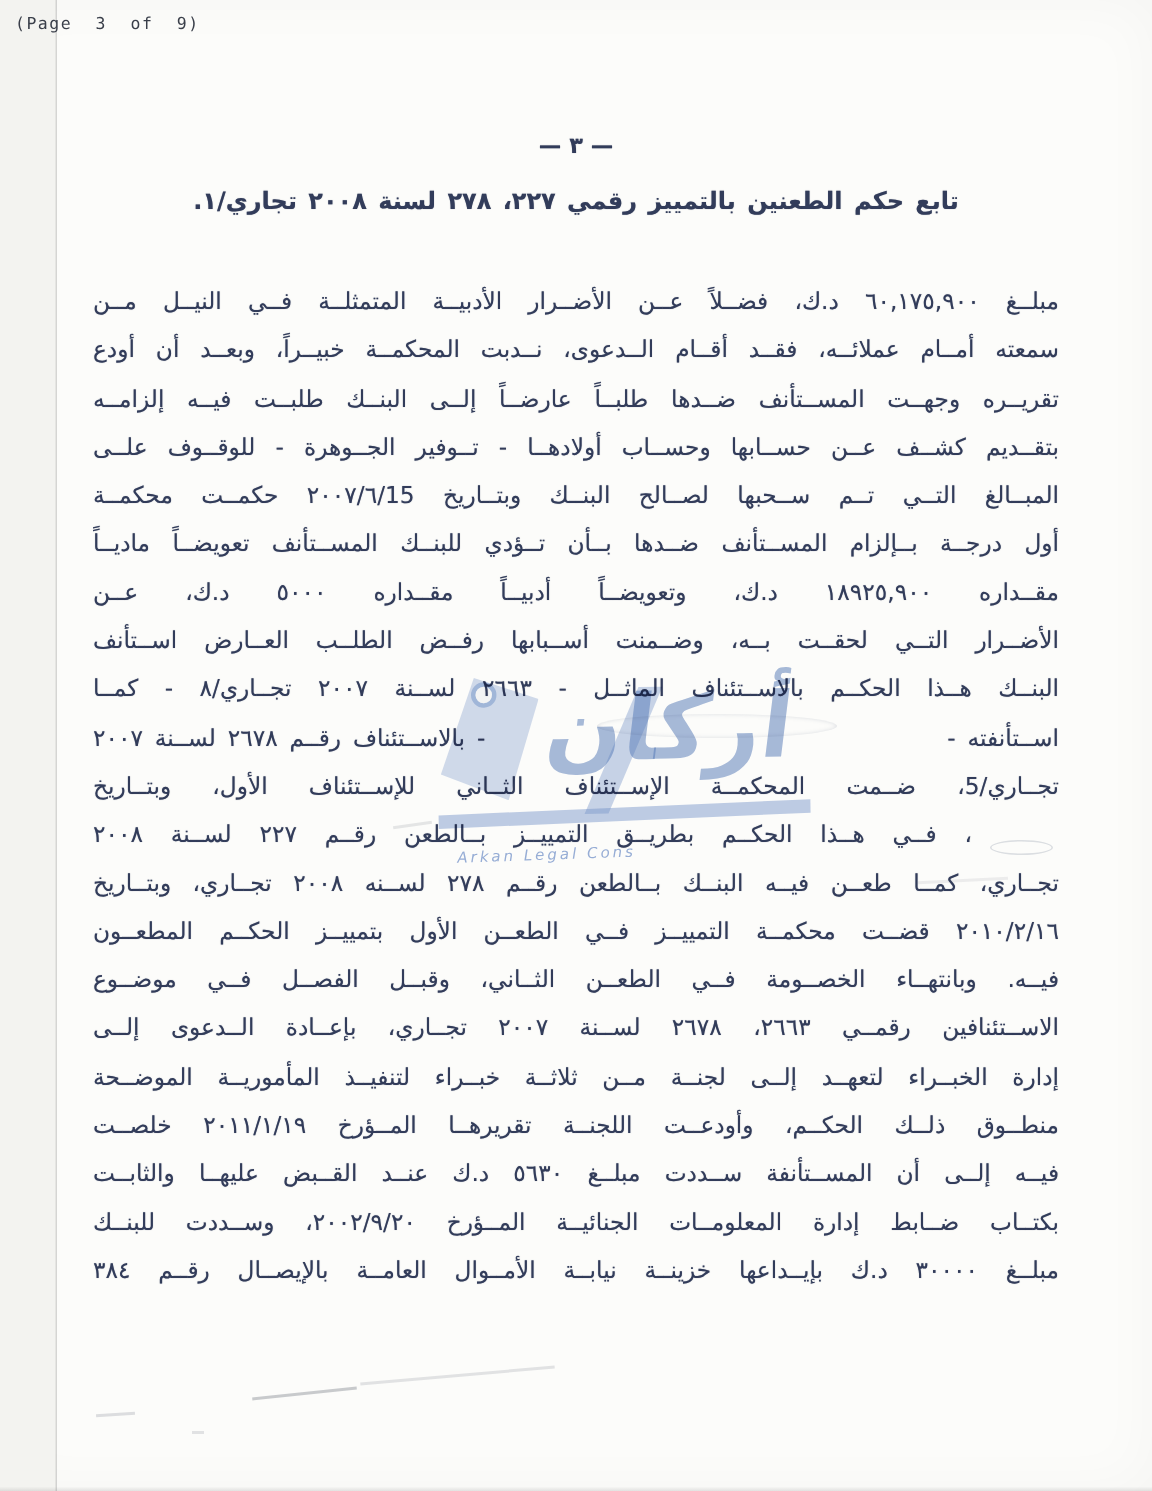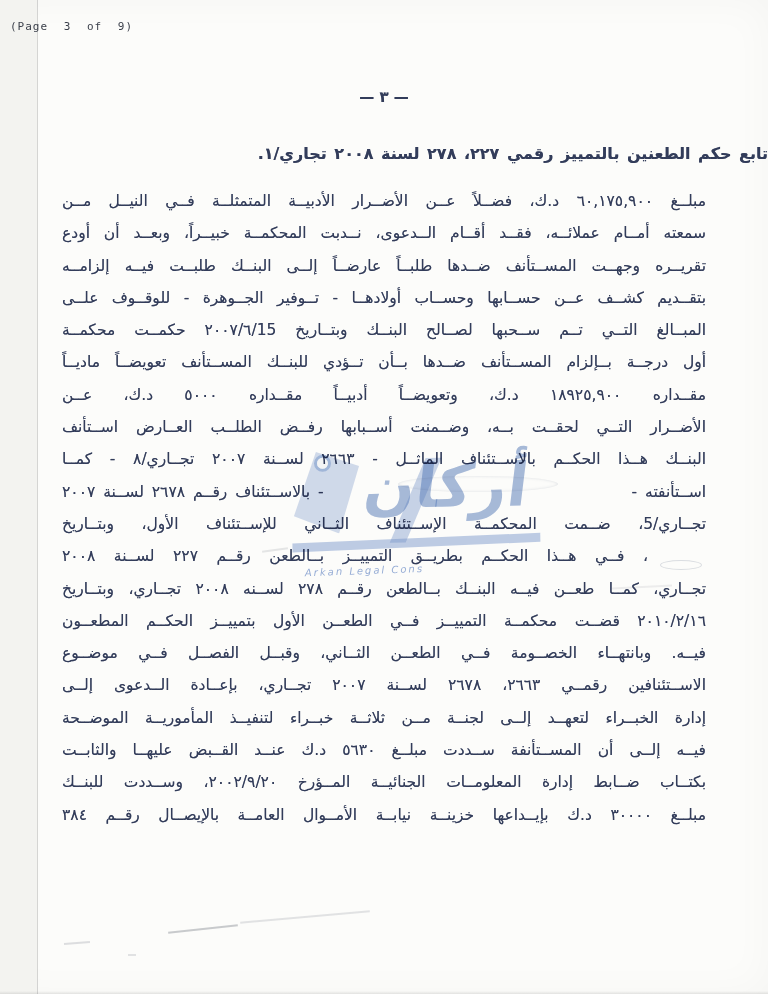--- a/index.html
+++ b/index.html
@@ -7,32 +7,32 @@
   .page{
     position:relative;width:768px;height:994px;margin:0 auto;
     background:#fcfcfa;overflow:hidden;
     box-shadow:inset 0 0 40px rgba(0,0,0,0.03);
   }
   .scan-strip{position:absolute;left:0;top:0;bottom:0;width:37px;background:#f3f3f0;}
   .scan-edge{position:absolute;left:37px;top:0;bottom:0;width:1px;background:rgba(110,110,110,0.28);}
   .scan-bottom{position:absolute;left:0;right:0;bottom:0;height:3px;background:linear-gradient(to top,rgba(120,120,120,.18),transparent);}
 
   .pagination{
-    position:absolute;left:10px;top:20px;
+    position:absolute;left:10px;top:9px;
     font-family:"DejaVu Sans Mono",monospace;font-size:11px;color:#3a3f4a;
     letter-spacing:1px;word-spacing:8px;text-align:center;
   }
   .ink{color:#323c5a;text-shadow:0 0 0.6px rgba(50,60,90,0.55);}
   .pagenum{
     position:absolute;top:88px;left:0;right:0;text-align:center;
     font-size:15px;font-weight:bold;direction:rtl;letter-spacing:2px;
   }
   .doc-title{
-    position:absolute;top:124px;left:0;right:0;
-    direction:rtl;font-size:16px;font-weight:bold;word-spacing:2px;margin-top:20px;
+    position:absolute;top:124px;left:0;right:0;text-align:center;
+    direction:rtl;font-size:16px;font-weight:bold;word-spacing:2px;
   }
   .body-text{
     position:absolute;top:185px;right:62px;left:62px;
     direction:rtl;font-size:15.5px;font-weight:normal;word-spacing:3px;
   }
   .line{
     height:32.3px;line-height:32.3px;overflow:hidden;
     text-align:justify;text-align-last:justify;white-space:nowrap;
   }
   .line.short{text-align-last:right;}
@@ -119,20 +119,21 @@
     </div>
     <div class="line">تجــاري/5، ضــمت المحكمــة الإســتئناف الثــاني للإســتئناف الأول، وبتــاريخ</div>
     <div class="line">
       <span class="gap-spacer"></span><span>، فــي هــذا الحكــم بطريــق التمييــز بــالطعن رقــم ٢٢٧ لســنة ٢٠٠٨</span>
     </div>
     <div class="line">تجــاري، كمــا طعــن فيــه البنــك بــالطعن رقــم ٢٧٨ لســنه ٢٠٠٨ تجــاري، وبتــاريخ</div>
     <div class="line">٢٠١٠/٢/١٦ قضــت محكمــة التمييــز فــي الطعــن الأول بتمييــز الحكــم المطعــون</div>
     <div class="line">فيــه. وبانتهــاء الخصــومة فــي الطعــن الثــاني، وقبــل الفصــل فــي موضــوع</div>
     <div class="line">الاســتئنافين رقمــي ٢٦٦٣، ٢٦٧٨ لســنة ٢٠٠٧ تجــاري، بإعــادة الــدعوى إلــى</div>
     <div class="line">إدارة الخبــراء لتعهــد إلــى لجنــة مــن ثلاثــة خبــراء لتنفيــذ المأموريــة الموضــحة</div>
+    <div class="line">منطــوق ذلــك الحكــم، وأودعــت اللجنــة تقريرهــا المــؤرخ ٢٠١١/١/١٩ خلصــت</div>
     <div class="line">فيــه إلــى أن المســتأنفة ســددت مبلــغ ٥٦٣٠ د.ك عنــد القــبض عليهــا والثابــت</div>
     <div class="line">بكتــاب ضــابط إدارة المعلومــات الجنائيــة المــؤرخ ٢٠٠٢/٩/٢٠، وســددت للبنــك</div>
     <div class="line">مبلــغ ٣٠٠٠٠ د.ك بإيــداعها خزينــة نيابــة الأمــوال العامــة بالإيصــال رقــم ٣٨٤</div>
   </div>
 
   <div class="stamp">
     <div class="stamp-band"></div>
     <div class="stamp-figure-head"></div>
     <div class="stamp-stroke"></div>
     <div class="stamp-word">أركان</div>

